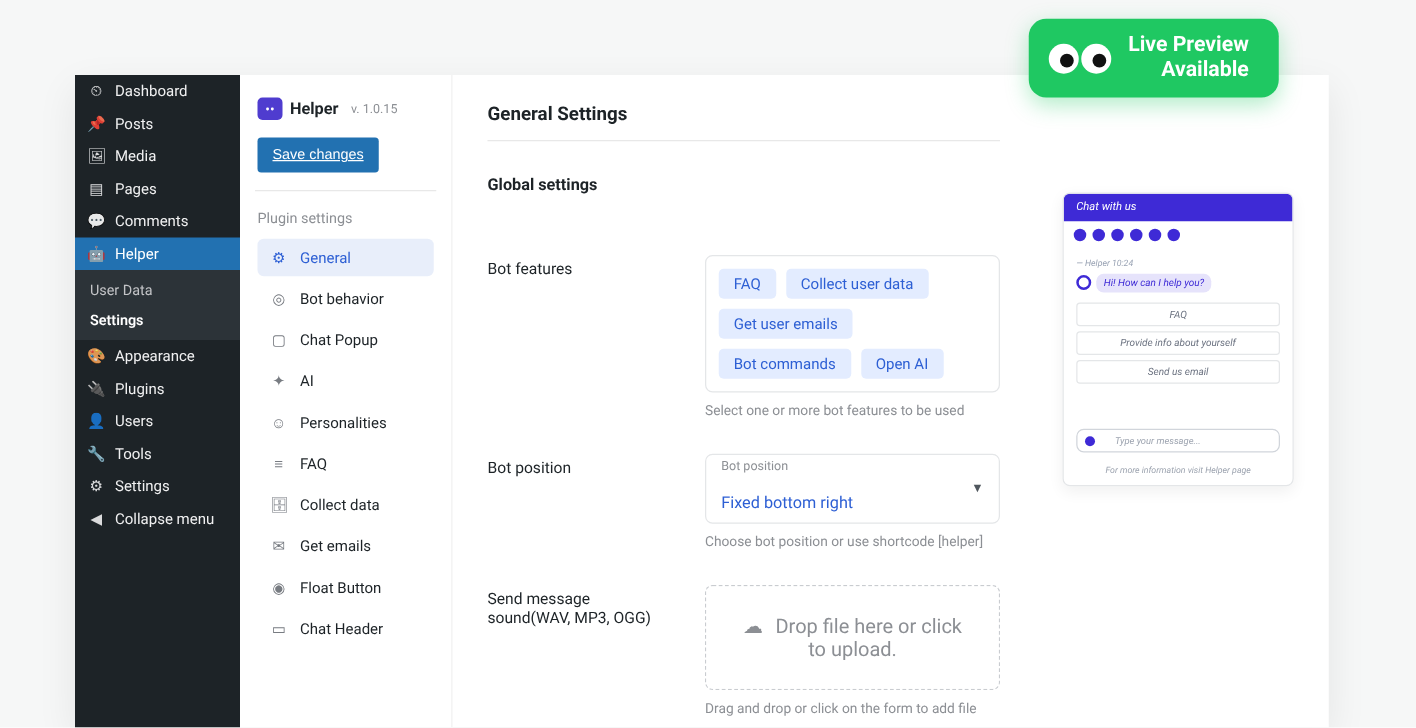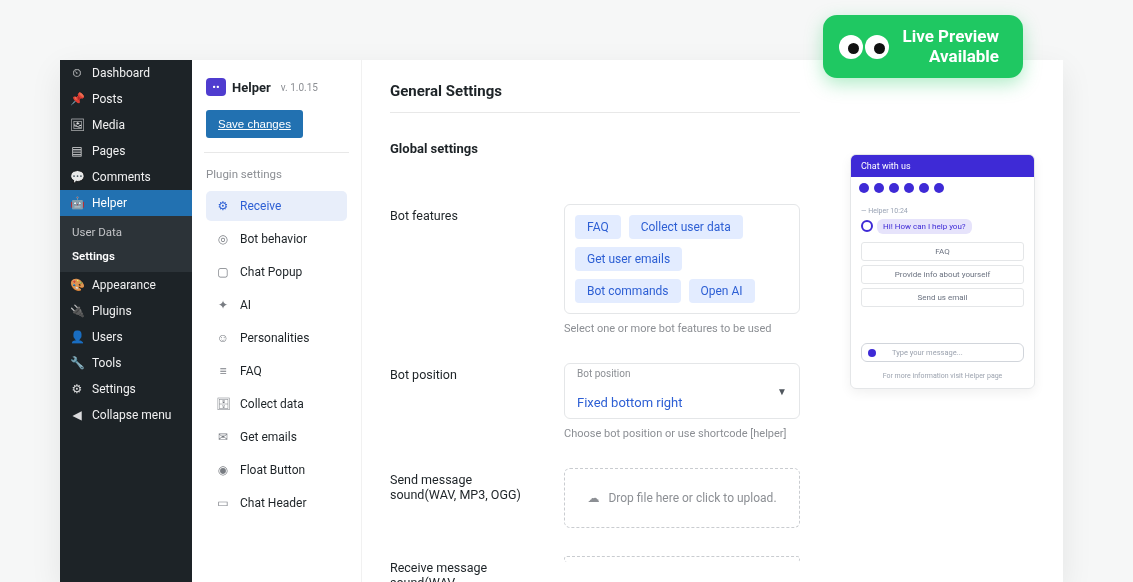--- a/index.html
+++ b/index.html
@@ -153,34 +153,35 @@
   }
   .select-mini-label{font-size:10px;color:#8c8f94;}
   .select-value{font-size:13px;color:#2d5fd4;margin-top:16px;}
   .select-chevron{
     position:absolute;right:12px;top:50%;transform:translateY(-50%);
     font-size:10px;color:#50575e;
   }
   .dropzone{
     border:1px dashed #c9ccd0;border-radius:6px;
     padding:22px;text-align:center;
-    font-size:12px;color:#8c8f94;
+    font-size:16px;color:#8c8f94;
     cursor:pointer;
   }
   .dropzone .cloud{margin-right:6px;}
 
   
   .preview-col{
     width:185px;flex-shrink:0;
     padding-top:72px;
   }
   .chat-widget{
     border:1px solid #e4e6e8;border-radius:6px;
     overflow:hidden;font-size:8.5px;
     box-shadow:0 4px 12px rgba(0,0,0,0.06);
+    font-style:italic;
   }
   .chat-header{
     background:#3e2ad6;color:#fff;padding:6px 10px;font-size:9px;
   }
   .chat-icons-row{
     padding:6px 8px;display:flex;gap:5px;
   }
   .cdot{width:10px;height:10px;border-radius:50%;background:#3e2ad6;}
   .chat-body{padding:8px 10px;}
   .chat-ts{color:#98a2b3;font-size:7px;margin-bottom:4px;}
@@ -312,21 +313,21 @@
       <span class="bot-ico">••</span>
       <span class="plugin-name">Helper</span>
       <span class="plugin-ver">v. 1.0.15</span>
     </div>
     <button class="save-btn">Save changes</button>
     <div class="plugin-divider"></div>
     <div class="plugin-section-label">Plugin settings</div>
     <div id="plugin-nav">
         <div class="plugin-nav-item active">
           <span class="ico">⚙</span>
-          <span>Receive</span>
+          <span>General</span>
         </div>
         <div class="plugin-nav-item">
           <span class="ico">◎</span>
           <span>Bot behavior</span>
         </div>
         <div class="plugin-nav-item">
           <span class="ico">▢</span>
           <span>Chat Popup</span>
         </div>
         <div class="plugin-nav-item">
@@ -392,20 +393,21 @@
         </div>
       </div>
 
       <div class="form-row">
         <div class="form-label">Send message sound(WAV, MP3, OGG)</div>
         <div class="form-control">
           <div class="dropzone">
             <span class="cloud">☁</span>
             <span>Drop file here or click to upload.</span>
           </div>
+          <div class="help-text">Drag and drop or click on the form to add file</div>
         </div>
       </div>
 
       <div class="form-row">
         <div class="form-label">Receive message sound(WAV,</div>
         <div class="form-control">
           <div class="dropzone" style="height:6px;padding:0;border-bottom:none;"></div>
         </div>
       </div>
     </div>

